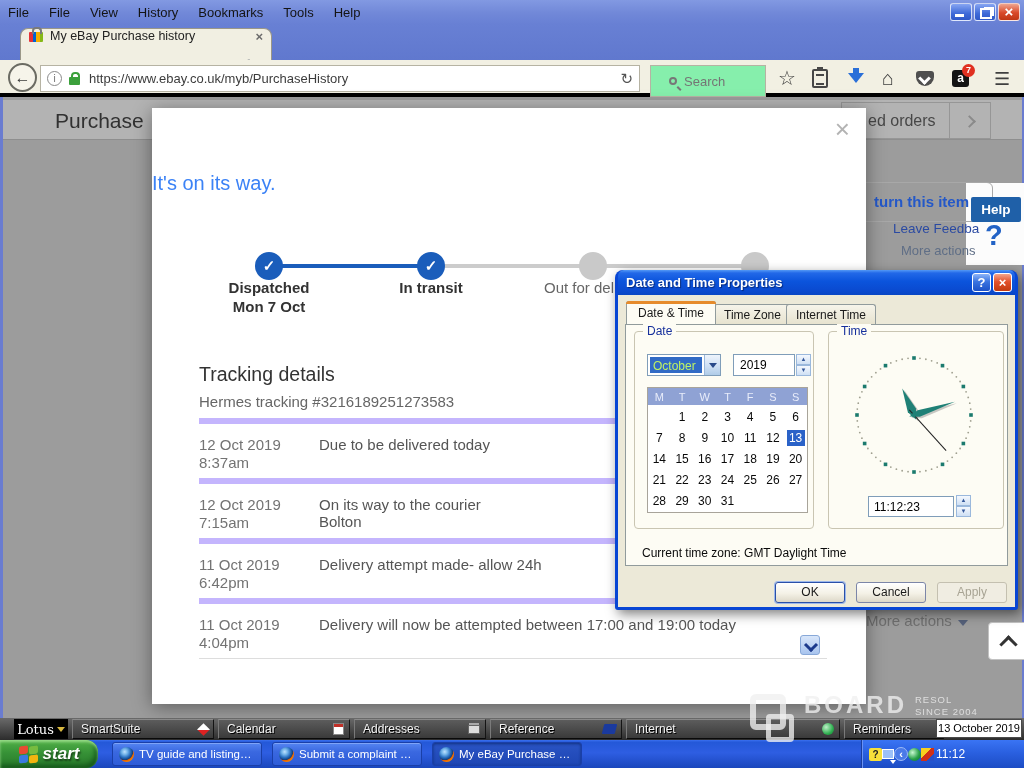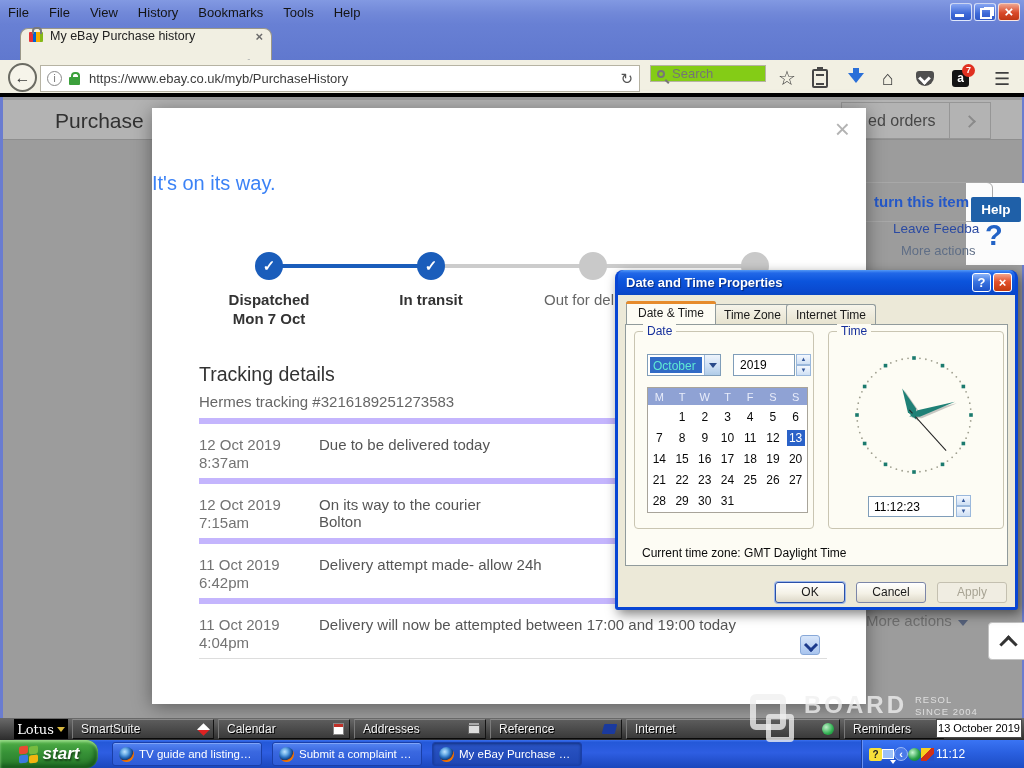--- a/index.html
+++ b/index.html
@@ -48,22 +48,22 @@
   .info-ic{width:15px;height:15px;border:1.5px solid #8a8a8a;border-radius:50%;color:#6e6e6e;
     font-size:10px;text-align:center;line-height:13px;flex:none}
   .info-ic::before{content:"i"}
   .lock-ic{width:11px;height:8px;background:#3ba03b;border-radius:1px;position:relative;flex:none;margin-top:4px}
   .lock-ic::before{content:"";position:absolute;top:-5px;left:1.5px;width:5px;height:4px;
     border:2px solid #3ba03b;border-bottom:none;border-radius:4px 4px 0 0}
   #url-input{flex:1;border:none;outline:none;font-size:13px;color:#3c3c3c;background:transparent;
     font-family:"Liberation Sans",sans-serif}
   .reload-ic{color:#555;font-size:15px;flex:none}
   .reload-ic::before{content:"↻"}
-  #searchbox{position:absolute;left:650px;top:5px;width:116px;height:17px;background:#84cc16;
-    border:1px solid #b6b3a3;display:flex;align-items:center;padding:0 6px;gap:5px}
+  #searchbox{position:absolute;left:650px;top:5px;width:116px;height:32px;background:#86efac;
+    border:1px solid #b6b3a3;display:flex;align-items:center;padding:0 18px;gap:5px}
   .mag-ic{width:8px;height:8px;border:2px solid #777;border-radius:50%;position:relative;flex:none}
   .mag-ic::after{content:"";position:absolute;left:7px;top:7px;width:5px;height:2px;background:#777;
     transform:rotate(45deg);transform-origin:0 0}
   #search-input{flex:1;width:60px;border:none;outline:none;font-size:13px;color:#444;background:transparent;
     font-family:"Liberation Sans",sans-serif}
   .tool-ic{position:absolute;top:6px;color:#3f3f3f;font-size:20px;line-height:24px}
   .star-ic::before{content:"☆"}
   .home-ic::before{content:"⌂"}
   .menu-ic::before{content:"☰";font-size:18px}
   .clip-ic{width:16px;height:19px;border:2px solid #474747;border-radius:2px;position:relative}
@@ -115,21 +115,21 @@
   #modal-close{position:absolute;right:16px;top:8px;color:#b3b3b3;font-size:26px;line-height:26px}
   #modal-close::before{content:"×"}
   #modal-title{position:absolute;left:0;right:0;top:64px;text-align:left;font-size:20px;color:#3b82f6}
   #steps{position:absolute;left:0;right:0;top:144px;height:110px}
   .track{position:absolute;left:117px;top:12px;width:486px;height:4px;background:#cccccc}
   .track-done{position:absolute;left:117px;top:12px;width:162px;height:4px;background:#1a5dbb}
   .step-circle{position:absolute;top:0;width:28px;height:28px;border-radius:50%;background:#c9c9c9}
   .step-circle.done{background:#1a5dbb}
   .step-circle.done::before{content:"✓";position:absolute;left:0;right:0;top:0;text-align:center;
     color:#fff;font-size:15px;font-weight:bold;line-height:28px}
-  .step-label{position:absolute;top:38px;width:160px;text-align:center;font-size:15px;font-weight:bold;
+  .step-label{position:absolute;top:26px;width:160px;text-align:center;font-size:15px;font-weight:bold;
     color:#333;line-height:19px}
   .step-label.todo{font-weight:normal;color:#666;text-align:left;width:200px}
   .step-label span{display:block}
   #trk-head{position:absolute;left:47px;top:255px;font-size:19.5px;color:#333;font-weight:500}
   #trk-num{position:absolute;left:47px;top:285px;font-size:15px;color:#666}
   #events{position:absolute;left:47px;top:310px;width:628px}
   .ev-row{position:relative;height:60px;border-top:6px solid #c4b5fd}
   .ev-end{height:0;border-top:1px solid #ddd}
   .ev-date{position:absolute;left:0;top:12px;font-size:15px;color:#737373}
   .ev-time{position:absolute;left:0;top:30px;font-size:15px;color:#737373}
@@ -163,21 +163,21 @@
   .dlg-tab.active::before{content:"";position:absolute;left:-1px;right:-1px;top:-1px;height:3px;
     background:#e68b2c;border-radius:3px 3px 0 0}
   #dlg-panel{position:absolute;left:7px;top:29px;width:383px;height:242px;background:#fdfcf4;
     border:1px solid #919b9c;z-index:2}
   .grp{position:absolute;border:1px solid #c9c5b2;border-radius:4px}
   .grp-label{position:absolute;top:-8px;left:8px;background:#fdfcf4;padding:0 4px;color:#16309c;font-size:12px}
   #grp-date{left:8px;top:6px;width:180px;height:198px}
   #grp-time{left:202px;top:6px;width:176px;height:198px}
   #month-combo{position:absolute;left:12px;top:22px;width:74px;height:22px;background:#fff;
     border:1px solid #7f9db9;display:flex}
-  #month-combo .val{flex:1;background:#316ac5;color:#5eead4;font-size:12px;padding:2px 3px;margin:2px;
+  #month-combo .val{flex:1;background:#316ac5;color:#bef264;font-size:12px;padding:2px 3px;margin:2px;
     white-space:nowrap;overflow:hidden}
   #month-combo .btn{width:16px;position:relative;border-left:1px solid #9ab8dc;
     background:linear-gradient(180deg,#eef4fc,#cfe0f4 55%,#b0cce8)}
   #month-combo .btn::before{content:"";position:absolute;left:4px;top:8px;width:0;height:0;
     border-left:4px solid transparent;border-right:4px solid transparent;border-top:5px solid #2a4a8a}
   #year-box{position:absolute;left:98px;top:22px;width:62px;height:22px;background:#fff;
     border:1px solid #7f9db9;font-size:12px;color:#000;padding:3px 0 0 6px}
   .spin{position:absolute;width:15px;height:22px;display:flex;flex-direction:column}
   .spin i{flex:1;border:1px solid #9ab8dc;background:linear-gradient(180deg,#f4f8fe,#cfe0f4);
     position:relative}

